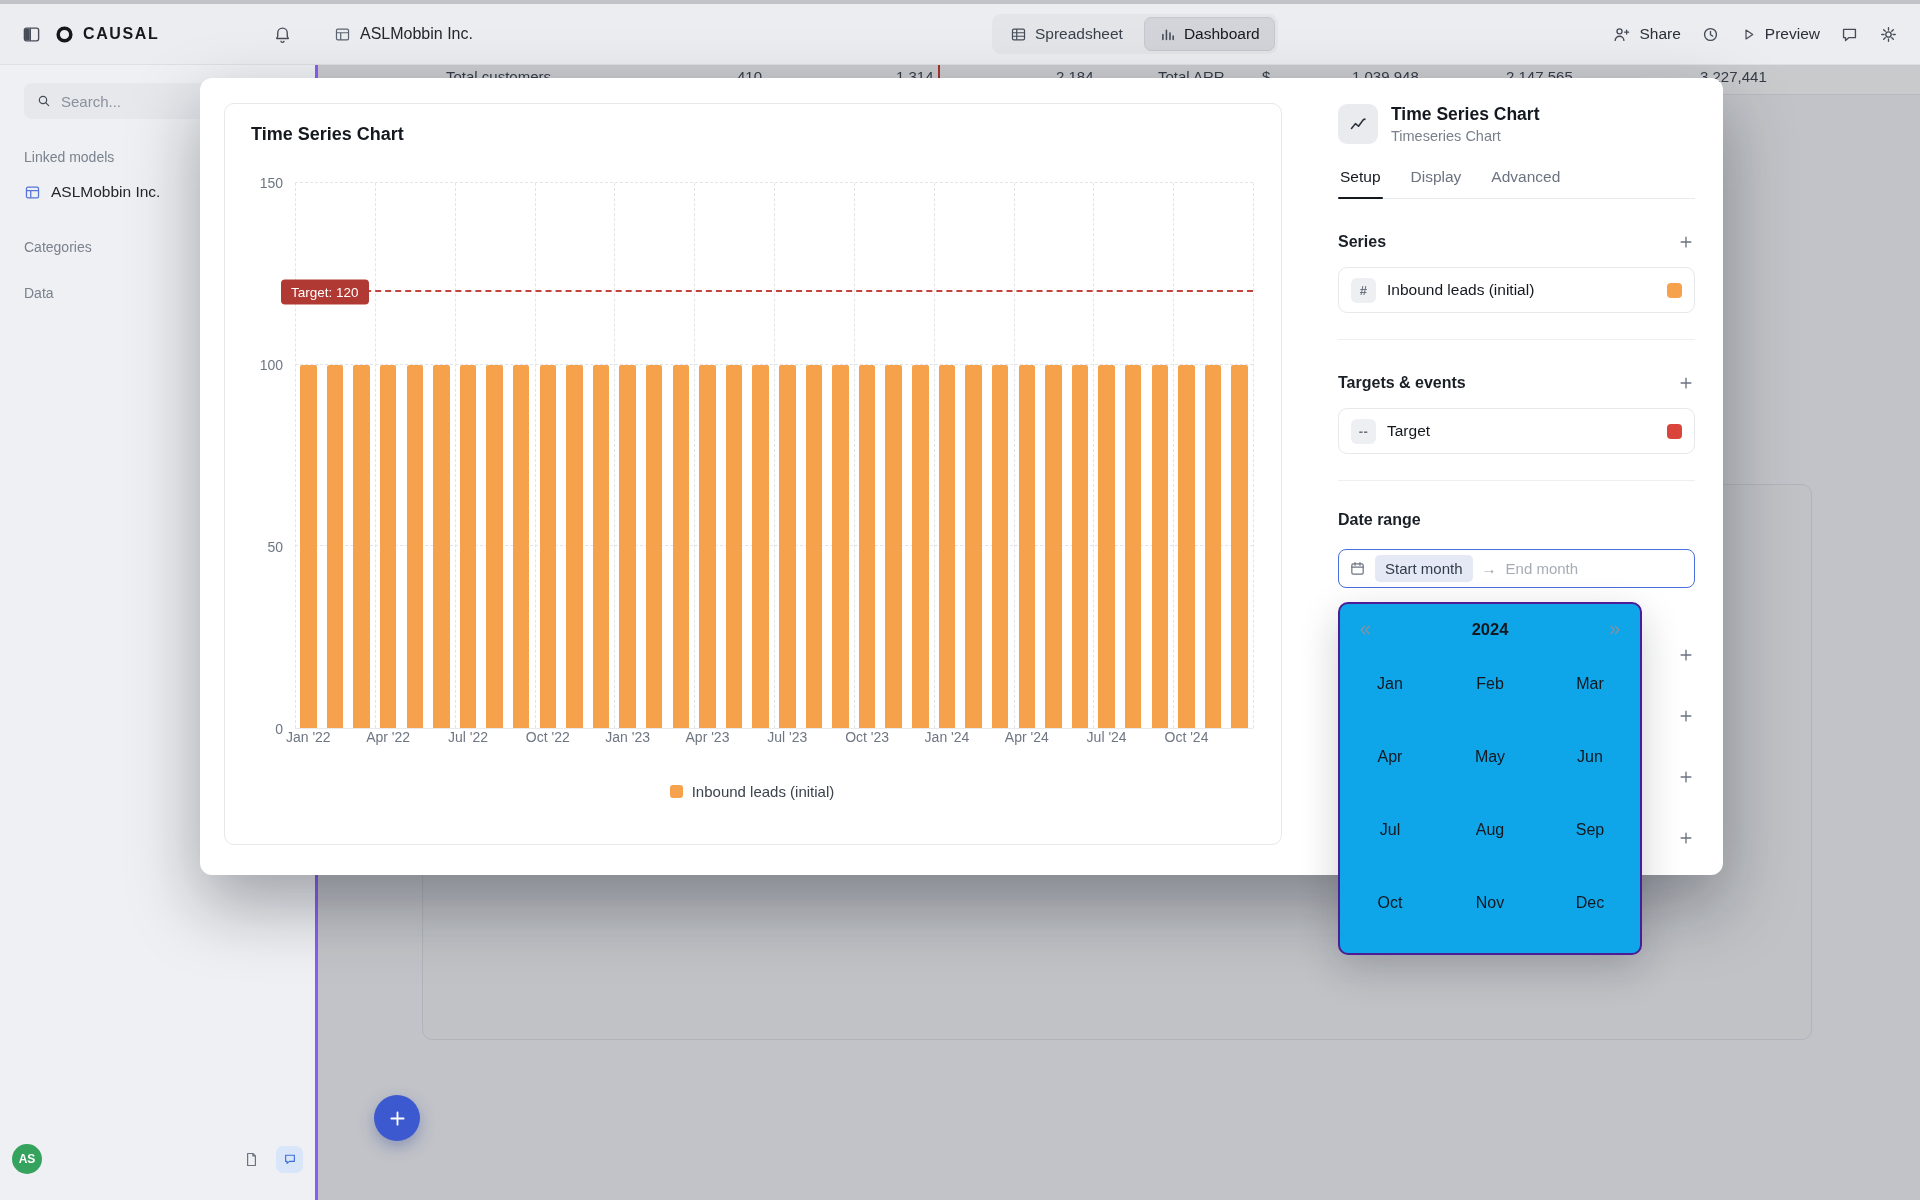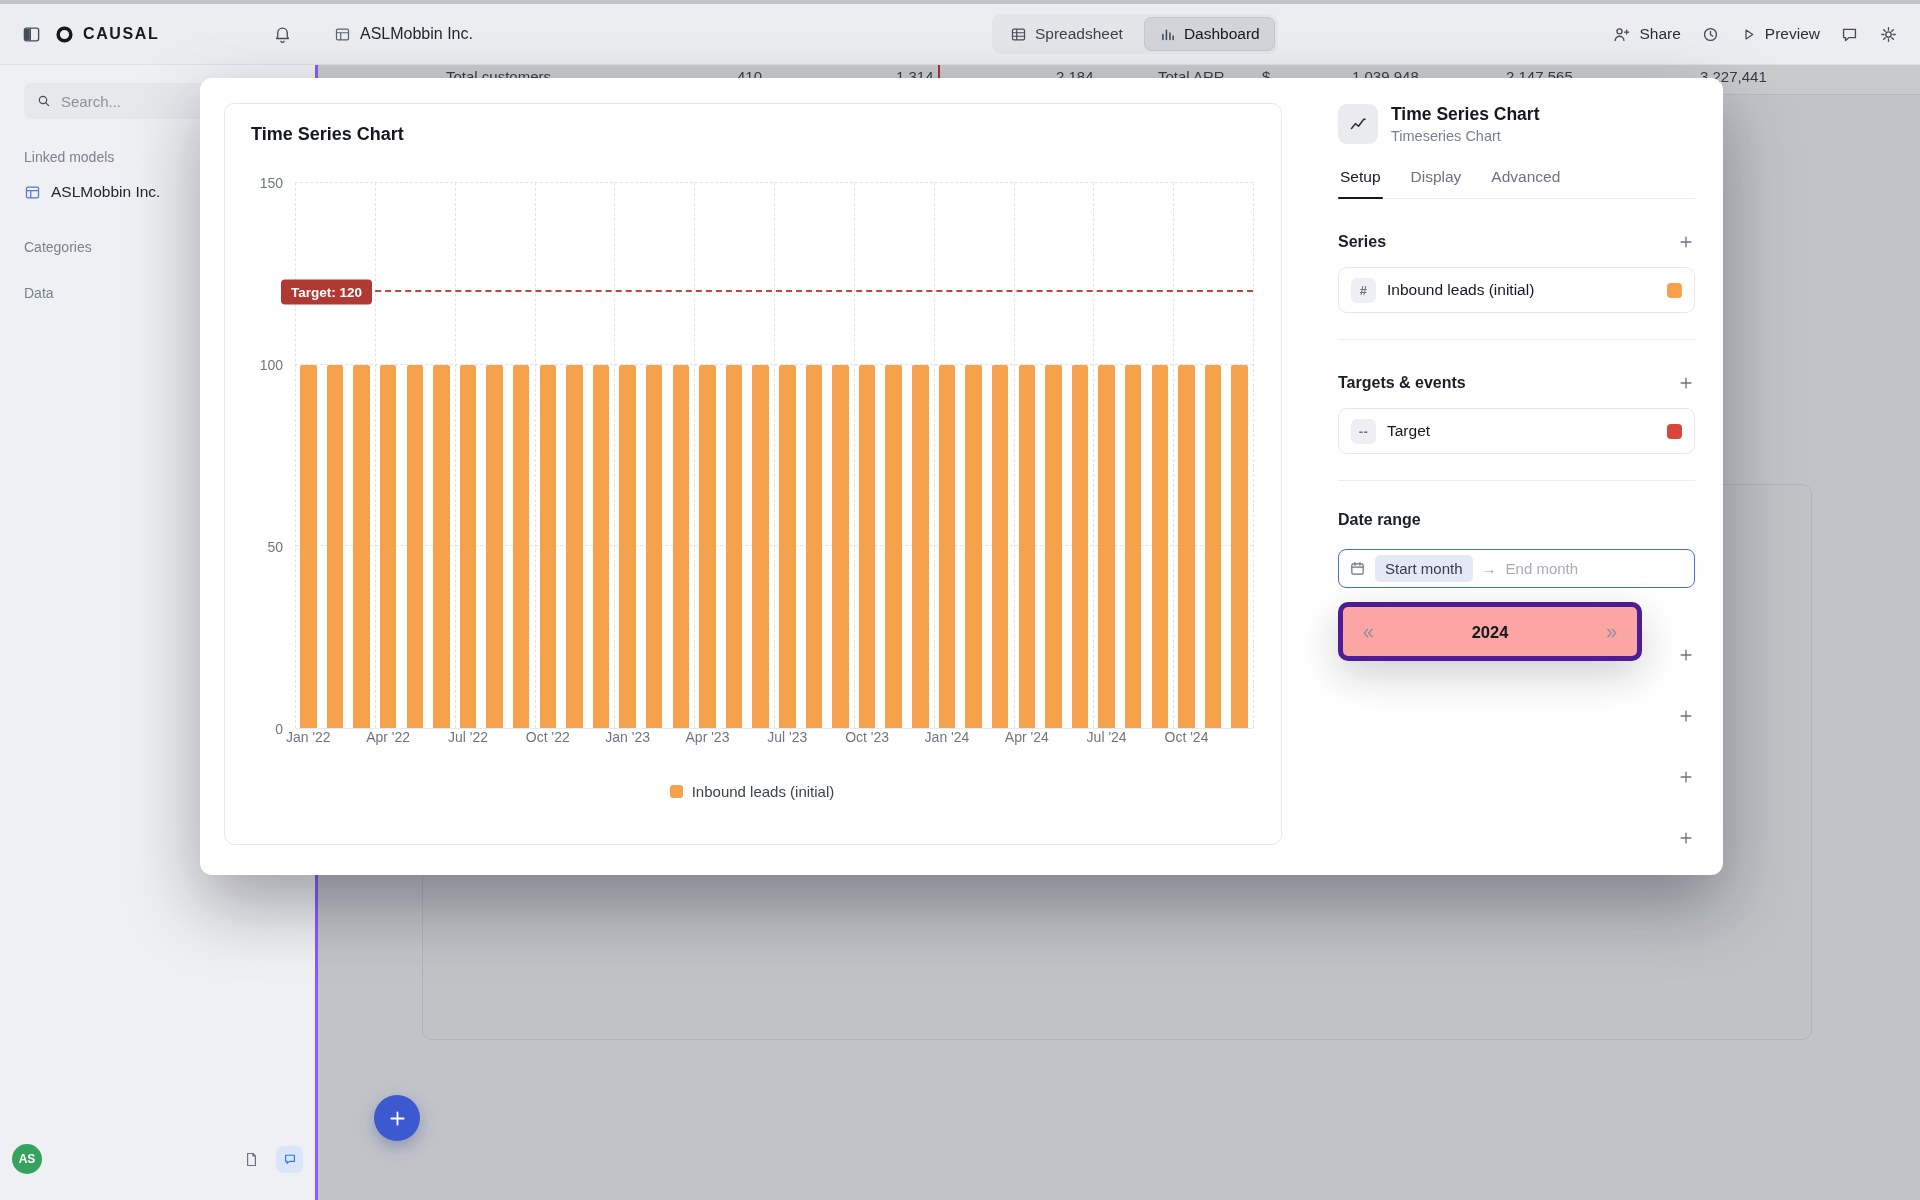--- a/index.html
+++ b/index.html
@@ -62,21 +62,21 @@
   .ytick{position:absolute;right:12px;transform:translateY(50%);font-size:14px;color:#6e7683}
   .plot{flex:1;position:relative;height:546px;border-bottom:1px solid #e7e9ed}
   .grid-layer{position:absolute;inset:0;z-index:1}
   .vgrid{position:absolute;top:0;bottom:0;border-left:1px dashed #e2e4e9}
   .hgrid{position:absolute;left:0;right:0;border-top:1px dashed #e2e4e9}
   .bars{position:absolute;inset:0;display:flex;align-items:flex-end;z-index:2}
   .bar-slot{flex:1;display:flex;justify-content:center;align-items:flex-end;height:100%}
   .bar{width:62%;border-radius:2px 2px 0 0}
   .target-line{position:absolute;left:0;right:0;border-top:2px dashed #c2443a;z-index:3}
   .target-pill{position:absolute;left:-14px;transform:translateY(50%);background:#b03a33;color:#fff;font-size:13.5px;
-    font-weight:700;padding:5px 10px;border-radius:4px;z-index:4;white-space:nowrap}
+    font-weight:400;padding:5px 10px;border-radius:4px;z-index:4;white-space:nowrap}
   .x-axis{position:relative;margin-left:44px;height:20px;margin-top:0}
   .xtick{position:absolute;transform:translateX(-50%);font-size:14px;color:#6e7683;white-space:nowrap}
   .legend{display:flex;justify-content:center;align-items:center;margin-top:34px;gap:9px}
   .legend-swatch{width:13px;height:13px;border-radius:3px}
   .legend-label{font-size:15px;color:#3c434d}
 
   
   .panel{position:absolute;right:0;top:0;bottom:0;width:413px;padding:26px 28px 0}
   .p-head{display:flex;gap:13px;align-items:center}
   .p-icon{width:40px;height:40px;border-radius:9px;background:#e9ebef;display:flex;align-items:center;justify-content:center;color:#2c333d}
@@ -94,21 +94,21 @@
     display:flex;align-items:center;justify-content:center;letter-spacing:.5px}
   .row-label{font-size:15.5px;color:#14181f}
   .swatch{margin-left:auto;width:15px;height:15px;border-radius:4px;cursor:pointer}
   .divider{height:1px;background:#eceef1;margin-top:26px}
   .dr-label{font-size:16px;font-weight:600;color:#1a1f27;margin-top:30px}
   .date-range{position:relative;margin-top:20px}
   .date-input{display:flex;align-items:center;gap:9px;height:39px;border:1.6px solid #4a6ddf;border-radius:8px;padding:17px 10px;background:#fff}
   .start-pill{background:#e4e9f5;color:#333c49;font-size:15px;padding:5px 10px;border-radius:5px;cursor:text}
   .arrow{color:#9aa1ac;font-size:15px}
   .end-ph{color:#a6acb6;font-size:15px;cursor:text}
-  .popup{position:absolute;left:0;top:calc(100% + 14px);width:304px;background:#fca5a5;border:5px solid #4c1d95;border-radius:10px;
+  .popup{position:absolute;left:0;top:calc(100% + 14px);width:304px;background:#0ea5e9;border:2px solid #4c1d95;border-radius:10px;
     box-shadow:0 14px 40px rgba(15,20,30,.2);z-index:120;padding:16px 0 14px}
   .pp-head{display:flex;align-items:center;justify-content:space-between;padding:0 16px}
   .pp-year{font-size:16.5px;font-weight:600;color:#14181f}
   .pp-nav{color:#8a919c}
   .month-grid{display:grid;grid-template-columns:repeat(3,1fr);margin-top:8px}
   .month-cell{height:73px;display:flex;align-items:center;justify-content:center;font-size:16px;color:#14181f;border-radius:8px;cursor:pointer}
   .hidden-rows{margin-top:36px}
   .hidden-row{display:flex;justify-content:flex-end;align-items:center;height:61px}
 </style>
 </head>
@@ -506,20 +506,34 @@
                 <path d="M11.5 7l-4.5 5 4.5 5M17.5 7L13 12l4.5 5"></path>
               </svg>
           </button>
           <span class="pp-year">2024</span>
           <button class="pp-nav icon">
             <svg width="18" height="18" viewBox="0 0 24 24" fill="none" stroke="currentColor" stroke-width="1.8" stroke-linecap="round" stroke-linejoin="round">
                 <path d="M6.5 7l4.5 5-4.5 5M12.5 7l4.5 5-4.5 5"></path>
               </svg>
           </button>
         </div>
+        <div class="month-grid">
+            <div class="month-cell">Jan</div>
+            <div class="month-cell">Feb</div>
+            <div class="month-cell">Mar</div>
+            <div class="month-cell">Apr</div>
+            <div class="month-cell">May</div>
+            <div class="month-cell">Jun</div>
+            <div class="month-cell">Jul</div>
+            <div class="month-cell">Aug</div>
+            <div class="month-cell">Sep</div>
+            <div class="month-cell">Oct</div>
+            <div class="month-cell">Nov</div>
+            <div class="month-cell">Dec</div>
+          </div>
       </div>
     </div>
 
     <div class="hidden-rows">
       <div class="hidden-row">
           <button class="plus-btn icon">
             <svg width="18" height="18" viewBox="0 0 24 24" fill="none" stroke="currentColor" stroke-width="1.8" stroke-linecap="round">
               <path d="M12 5.5v13M5.5 12h13"></path>
             </svg>
           </button>

